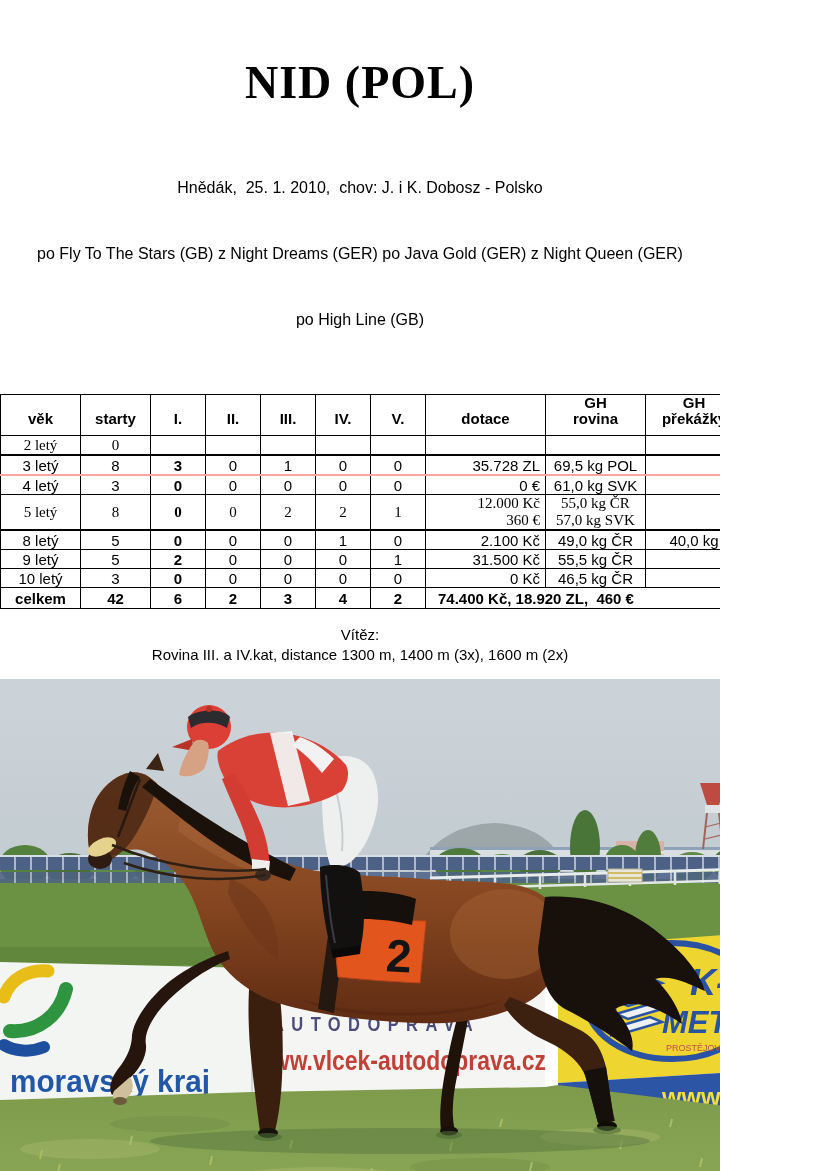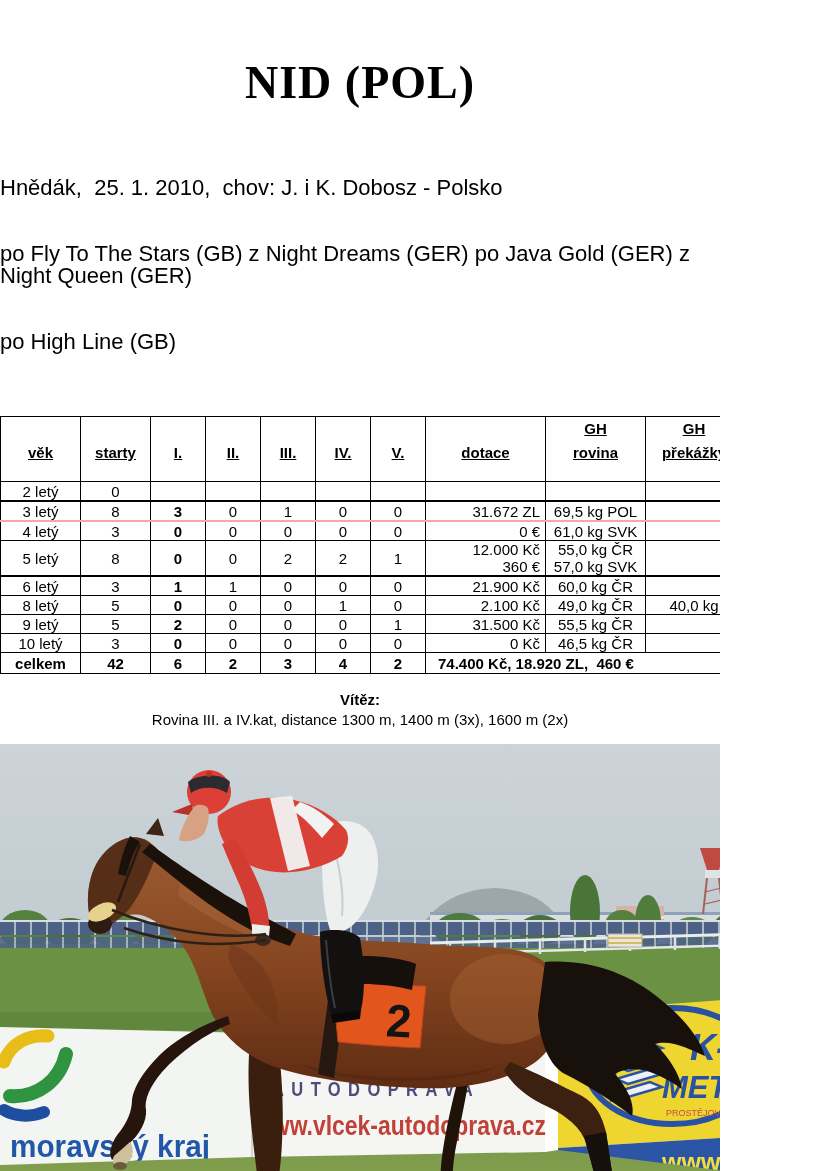--- a/index.html
+++ b/index.html
@@ -1,32 +1,32 @@
 <!DOCTYPE html>
 <html><head>
 <meta charset="utf-8">
 <style>
   html,body{margin:0;padding:0;background:#ffffff;}
   .page{width:720px;height:1171px;background:#ffffff;position:relative;overflow:hidden;
         font-family:"Liberation Sans",sans-serif;color:#000;}
   .title{margin-top:56px;text-align:center;font-family:"Liberation Serif",serif;
          font-weight:bold;font-size:46px;letter-spacing:1px;}
-  .subtitle{margin-top:24px;text-align:left;font-size:22px;line-height:22px;white-space:pre-wrap;}
+  .subtitle{margin-top:24px;text-align:center;font-size:16px;line-height:22px;white-space:pre-wrap;}
   table{border-collapse:collapse;width:742px;margin:19px auto 0;font-size:15px;table-layout:fixed;}
   td,th{border:1px solid #000;text-align:center;padding:0 3px;line-height:17px;
         white-space:pre-line;height:18px;overflow:hidden;}
-  th{font-weight:bold;vertical-align:bottom;line-height:24px;padding-bottom:16px;text-decoration:underline;}
+  th{font-weight:bold;vertical-align:bottom;line-height:16px;padding-bottom:8px;}
   td:nth-child(3){font-weight:bold;}
   td:nth-child(8){text-align:right;padding-right:5px;}
-  tr.sep td{border-bottom-width:2px;}
+  tr.sep td{border-bottom-width:2px;font-family:Liberation Serif, serif;}
   tr.sepg td{border-bottom:2px solid #fca5a5;}
   tr.total td{font-weight:bold;height:20px;margin-left:48px;}
   td.merged{text-align:left;padding-left:12px;white-space:pre-wrap;}
   .winner{margin-top:16px;text-align:center;font-size:15px;line-height:20px;}
-  .winner .lbl{font-weight:bold;}
+  .winner .lbl{font-weight:normal;}
   .photo{width:750px;height:516px;margin:14px auto 0;position:relative;}
   svg{display:block;font-family:"Liberation Sans",sans-serif;}
 </style>
 </head>
 <body>
 
 <div class="page">
 
   <div class="title">NID (POL)</div>
 
@@ -77,21 +77,21 @@
           <td></td>
     </tr>
     <tr class="sepg">
       <td>3 letý</td>
           <td>8</td>
           <td>3</td>
           <td>0</td>
           <td>1</td>
           <td>0</td>
           <td>0</td>
-          <td>31.672 ZL</td>
+          <td>35.728 ZL</td>
           <td>69,5 kg POL</td>
           <td></td>
     </tr>
     <tr>
       <td>4 letý</td>
           <td>3</td>
           <td>0</td>
           <td>0</td>
           <td>0</td>
           <td>0</td>
@@ -105,32 +105,20 @@
           <td>8</td>
           <td>0</td>
           <td>0</td>
           <td>2</td>
           <td>2</td>
           <td>1</td>
           <td>12.000 Kč
 360 €</td>
           <td>55,0 kg ČR
 57,0 kg SVK</td>
-          <td></td>
-    </tr>
-    <tr>
-      <td>6 letý</td>
-          <td>3</td>
-          <td>1</td>
-          <td>1</td>
-          <td>0</td>
-          <td>0</td>
-          <td>0</td>
-          <td>21.900 Kč</td>
-          <td>60,0 kg ČR</td>
           <td></td>
     </tr>
     <tr>
       <td>8 letý</td>
           <td>5</td>
           <td>0</td>
           <td>0</td>
           <td>0</td>
           <td>1</td>
           <td>0</td>

